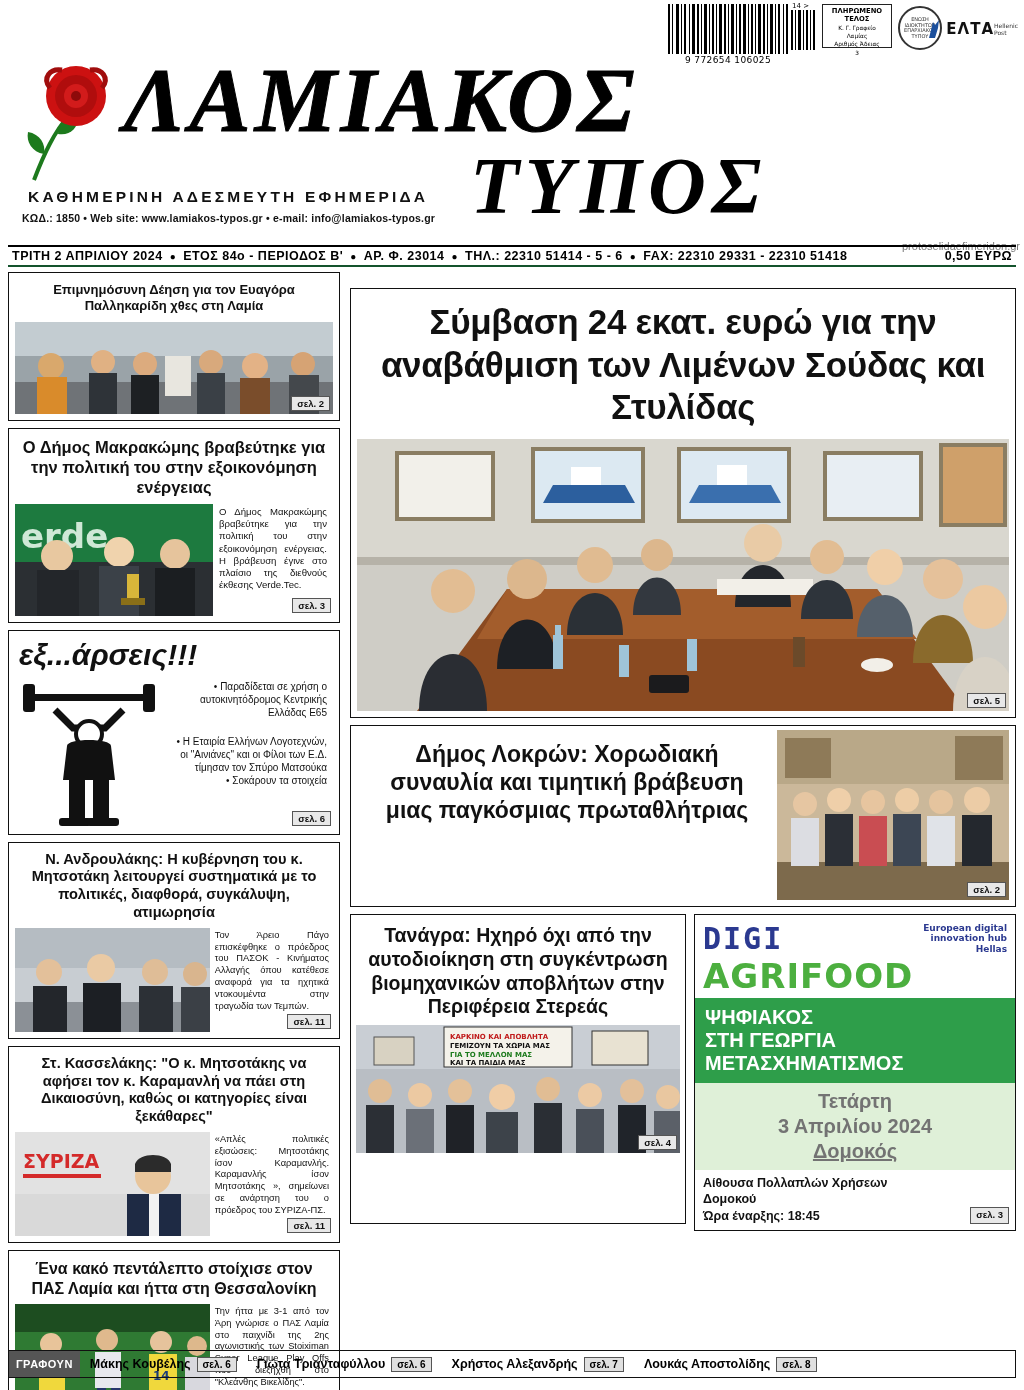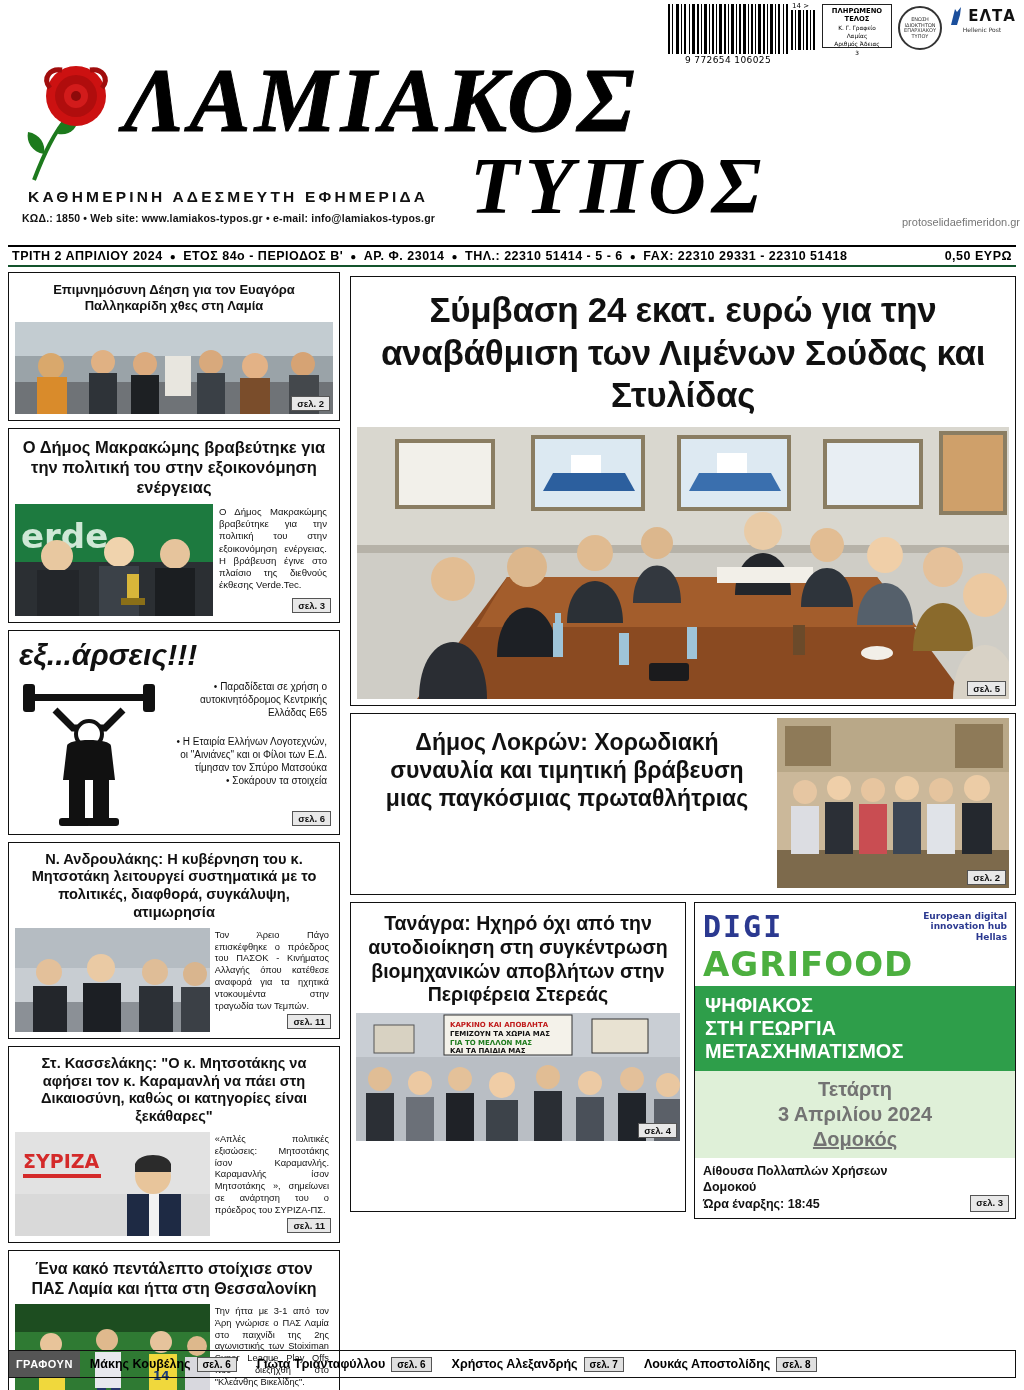--- a/index.html
+++ b/index.html
@@ -34,21 +34,21 @@
   }
   .postbox b { font-size: 6.8px; display: block; }
   .seal {
     position: absolute; left: 898px; top: 6px; width: 44px; height: 44px;
     border-radius: 50%; border: 2px solid #333;
     display: flex; align-items: center; justify-content: center;
     font-size: 5.5px; text-align: center; color: #333; line-height: 1.1;
   }
   .elta {
     position: absolute; left: 946px; top: 6px; width: 72px; height: 46px;
-    display: flex; flex-direction: column; align-items: center; justify-content: flex-start;
+    display: flex; flex-direction: row; align-items: center; justify-content: flex-end;
   }
   .elta-name { font-weight: bold; font-size: 15px; letter-spacing: 1px; color: #111; }
   .elta-sub { font-size: 6px; color: #333; }
 
   .rose {
     position: absolute; left: 14px; top: 62px; width: 112px; height: 120px;
   }
   .title-main {
     position: absolute; left: 124px; top: 58px;
     font-family: "Liberation Serif", serif;
@@ -71,21 +71,21 @@
     font-family: "Liberation Sans", sans-serif;
     font-weight: bold; font-size: 15.5px; letter-spacing: 3.2px;
     color: #111;
   }
   .webline {
     position: absolute; left: 22px; top: 212px;
     font-family: "Liberation Sans", sans-serif;
     font-weight: bold; font-size: 10.5px; letter-spacing: 0.2px; color: #111;
   }
   .watermark {
-    position: absolute; right: 4px; top: 216px;
+    position: absolute; right: 4px; top: 240px;
     font-size: 11px; color: #777; font-family: "Liberation Sans", sans-serif;
   }
 
   
   .infobar {
     position: absolute; left: 8px; top: 245px; width: 1008px; height: 22px;
     border-top: 2px solid #000; border-bottom: 2px solid #14532d;
     display: flex; align-items: center;
     font-family: "Liberation Sans", sans-serif;
     font-weight: bold; font-size: 12.5px; letter-spacing: 0.5px;
@@ -93,21 +93,21 @@
     white-space: nowrap; overflow: hidden;
   }
   .infobar .sep { padding: 0 7px; }
   .infobar .dot { font-size: 10px; }
   .price { margin-left: auto; }
 
   
   .content { position: absolute; left: 8px; top: 272px; width: 1008px; height: 1110px; }
 
   .col-left { position: absolute; left: 0; top: 0; width: 332px; }
-  .col-right { position: absolute; left: 342px; top: 4px; width: 666px; }
+  .col-right { position: absolute; left: 342px; top: 16px; width: 666px; }
 
   .box { border: 1px solid #111; background: #fff; margin-bottom: 7px; position: relative; }
   .hl {
     font-family: "Liberation Sans", sans-serif;
     font-weight: bold; text-align: center; color: #111;
     line-height: 1.22;
   }
 
   .photo { position: relative; overflow: hidden; background: #ccc; }
   .pg { position: absolute; right: 3px; bottom: 3px;

